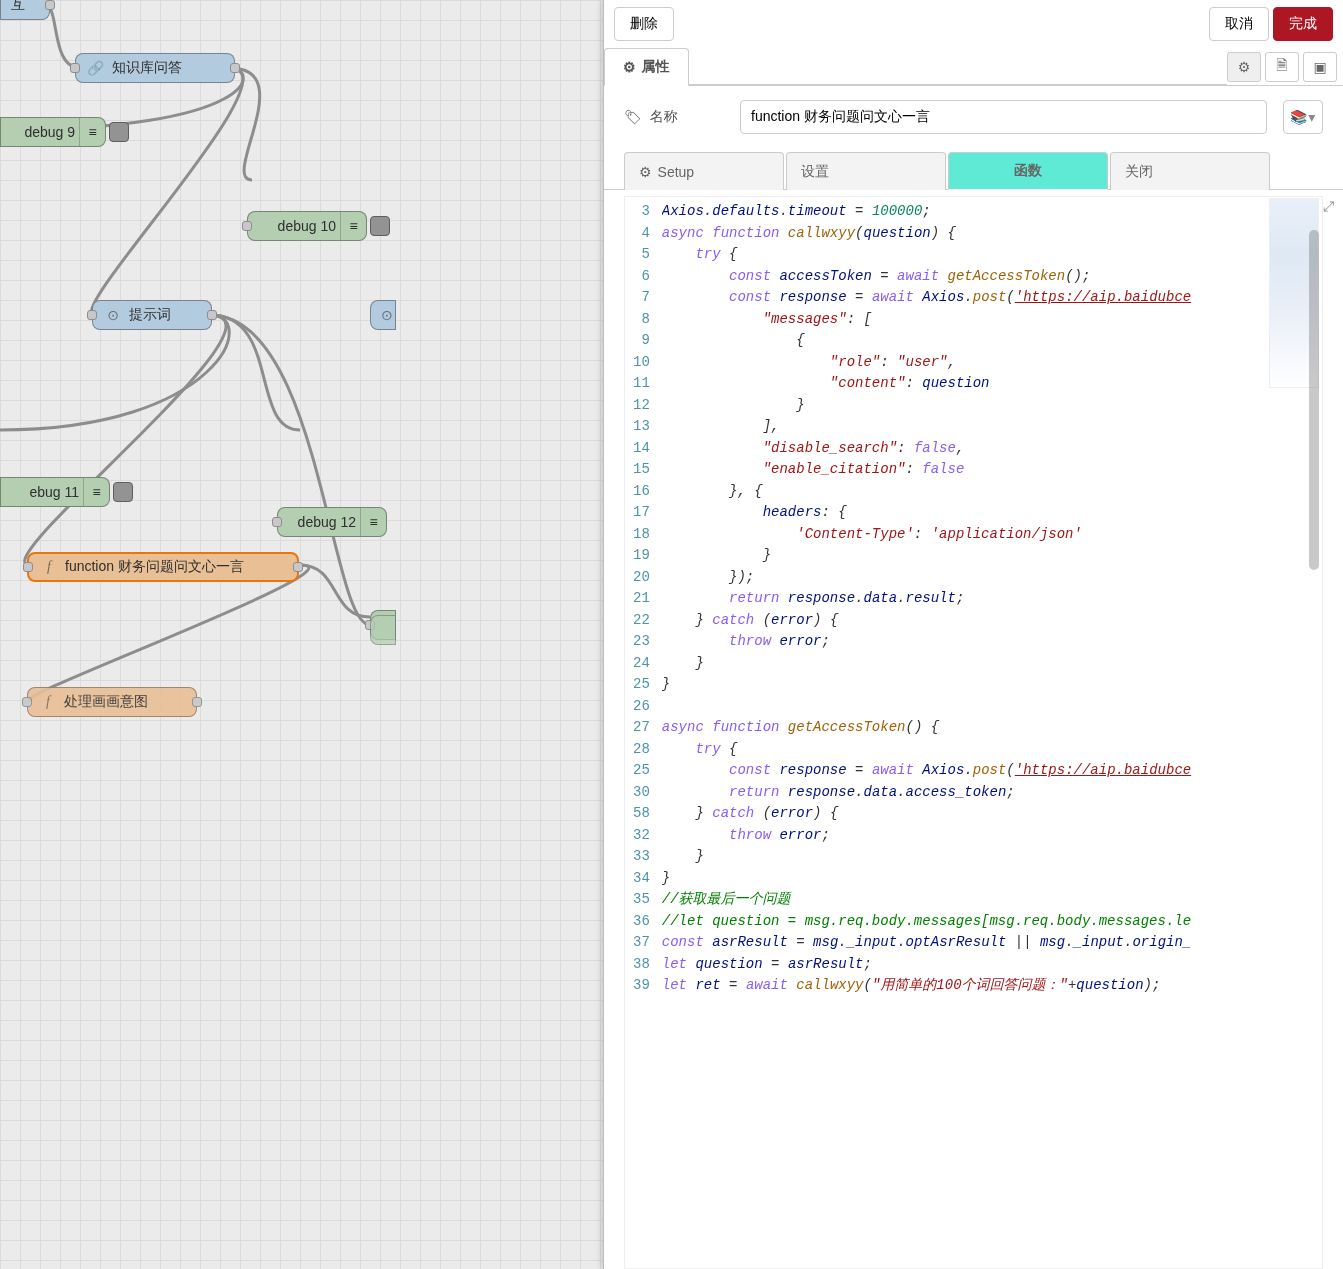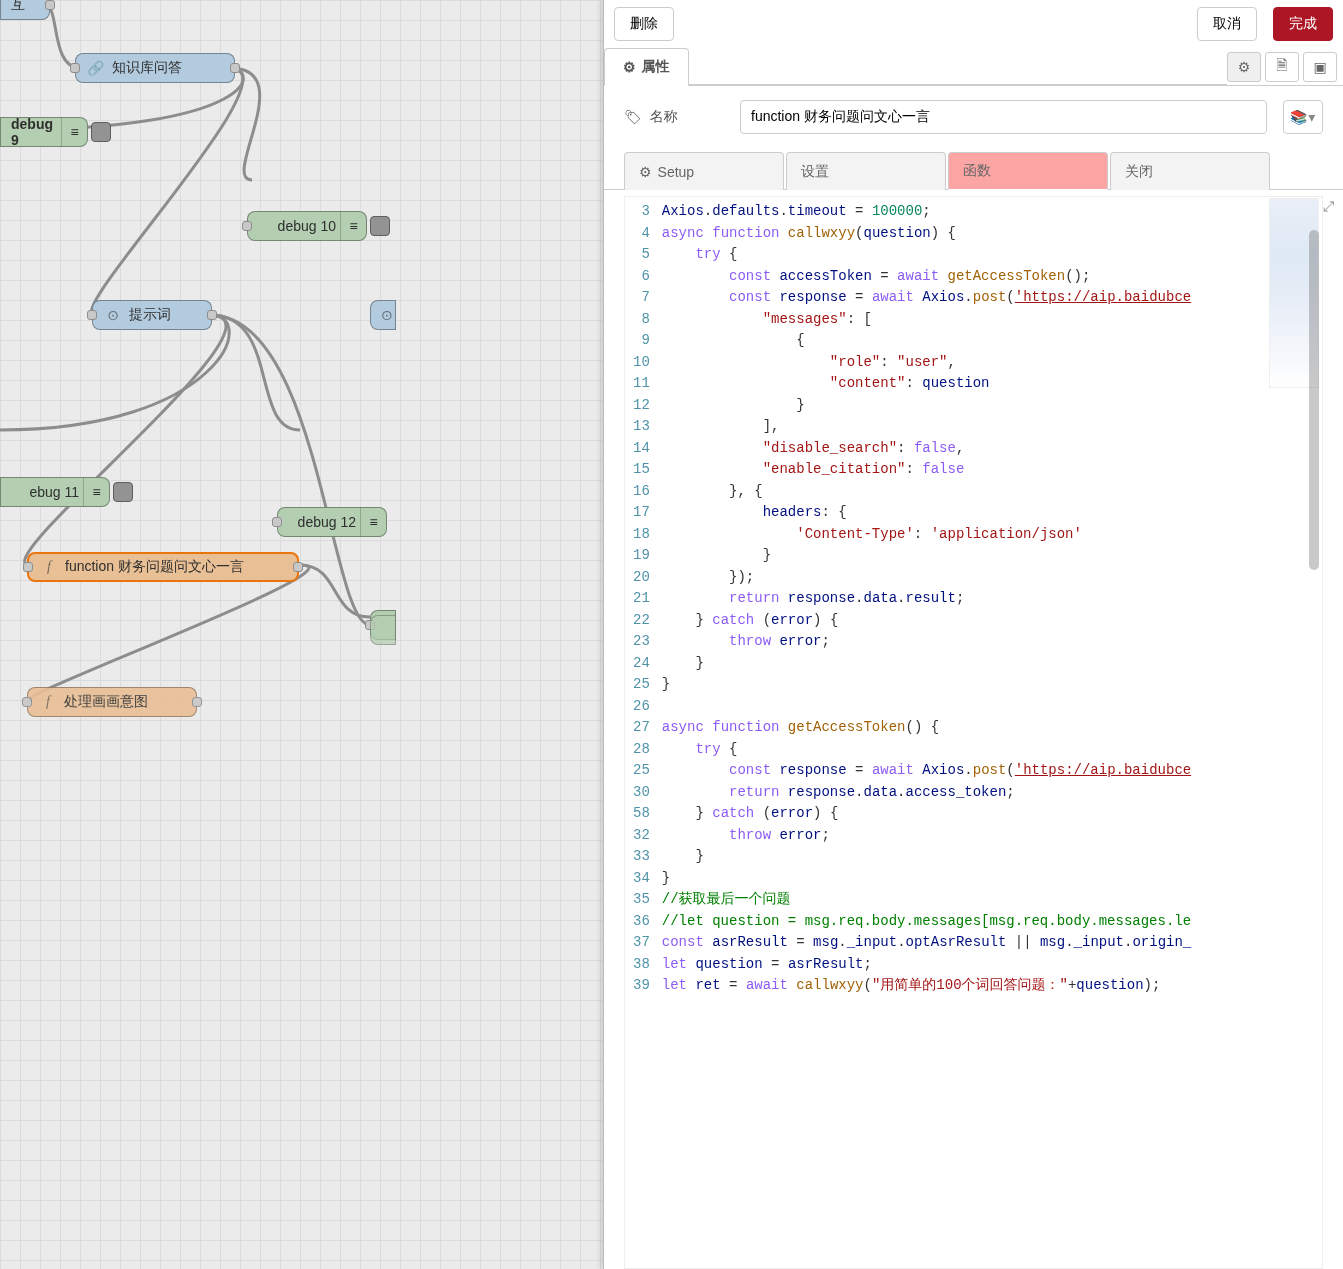--- a/index.html
+++ b/index.html
@@ -22,48 +22,48 @@
 .debug-side { position: absolute; right: 0; top: 0; bottom: 0; width: 26px; display: flex; align-items: center; justify-content: center; border-left: 1px solid rgba(0,0,0,0.2); }
 .debug-toggle { position: absolute; right: -24px; top: 4px; width: 20px; height: 20px; background: #a0a0a0; border: 1px solid #666; border-radius: 4px; }
 
 
 svg.wires { position: absolute; inset: 0; width: 100%; height: 100%; pointer-events: none; }
 svg.wires path { stroke: #999; stroke-width: 3; fill: none; }
 
 
 .panel { position: absolute; top: 0; right: 0; bottom: 0; width: 740px; background: #fff; border-left: 1px solid #bbb; box-shadow: -2px 0 6px rgba(0,0,0,0.15); display: flex; flex-direction: column; }
 .panel-header { height: 40px; display: flex; align-items: center; padding: 0 15px; font-weight: bold; font-size: 15px; border-bottom: 1px solid #ddd; color: #444; }
-.panel-toolbar { height: 48px; display: flex; align-items: center; padding: 0 10px; gap: 16px; }
+.panel-toolbar { height: 48px; display: flex; align-items: center; padding: 0 10px; gap: 4px; }
 .btn { height: 34px; padding: 0 15px; border: 1px solid #ccc; background: #fff; border-radius: 4px; font-size: 14px; cursor: pointer; display: inline-flex; align-items: center; }
 .btn.primary { background: #ad1625; color: #fff; border-color: #ad1625; }
 .panel-toolbar .spacer { flex: 1; }
 
 .panel-tabs-row { display: flex; border-bottom: 1px solid #ccc; height: 38px; align-items: stretch; }
 .panel-tab-prop { display: flex; align-items: center; gap: 6px; padding: 0 18px; border: 1px solid #ccc; border-bottom: 1px solid #fff; background: #fff; margin-bottom: -1px; border-radius: 4px 4px 0 0; font-weight: bold; color: #555; }
 .panel-tabs-row .flex-fill { flex: 1; border-bottom: 1px solid #ccc; }
 .toolbar-icons { display: flex; align-items: center; gap: 4px; padding-right: 6px; }
 .icon-btn { width: 34px; height: 30px; border: 1px solid #ccc; background: #fff; border-radius: 3px; display: flex; align-items: center; justify-content: center; cursor: pointer; color: #666; }
 .icon-btn.active { background: #efefef; }
 
 .form-row { display: flex; align-items: center; padding: 14px 20px; gap: 16px; }
 .form-label { display: flex; align-items: center; gap: 8px; width: 100px; color: #555; font-weight: 500; }
 .form-input { flex: 1; height: 34px; border: 1px solid #ccc; border-radius: 4px; padding: 0 10px; font-size: 14px; }
 .books-btn { width: 40px; height: 34px; border: 1px solid #ccc; border-radius: 4px; background: #fff; display: flex; align-items: center; justify-content: center; cursor: pointer; color: #888; }
 
 .sub-tabs { display: flex; height: 38px; border-bottom: 1px solid #ccc; padding: 0 20px; gap: 2px; margin-top: 4px; }
 .sub-tab { flex: 0 0 160px; display: flex; align-items: center; gap: 6px; padding: 0 14px; border: 1px solid #ccc; border-bottom: none; background: #f3f3f3; border-radius: 4px 4px 0 0; color: #666; cursor: pointer; margin-bottom: -1px; }
-.sub-tab.active { background: #fca5a5; font-weight: normal; border-bottom: 1px solid #fff; }
+.sub-tab.active { background: #5eead4; font-weight: bold; border-bottom: 1px solid #fff; justify-content: center; }
 
 
 .editor-wrap { flex: 1; display: flex; overflow: hidden; padding: 6px 20px 0 20px; position: relative; }
 .editor { flex: 1; display: flex; font-family: "SFMono-Regular", Consolas, "Liberation Mono", Menlo, monospace; font-size: 14px; line-height: 21.5px; overflow: hidden; border: 1px solid #eee; }
 .gutter { background: #fff; color: #237893; text-align: right; padding: 4px 12px 4px 8px; user-select: none; }
 .gutter div { opacity: 0.8; }
 .code { flex: 1; padding: 4px 0; white-space: pre; color: #333; overflow: hidden; }
-.code div { padding-left: 0; }
+.code div { padding-left: 0; font-style: italic; }
 .tk-kw { color: #8b5cf6; }
 .tk-fn { color: #a16207; }
 .tk-str { color: #a31515; }
 .tk-num { color: #098658; }
 .tk-prop { color: #001080; }
 .tk-cm { color: #008000; }
 .tk-url { color: #a31515; text-decoration: underline; text-decoration-color: #a31515; }
 .minimap { position: absolute; top: 8px; right: 24px; width: 50px; height: 190px; background: linear-gradient(#e8eef8 0%, #dbe7f4 30%, #e8eef8 60%, #fff 100%); border: 1px solid #eee; opacity: 0.9; }
 .expand-icon { position: absolute; top: 8px; right: 4px; width: 16px; height: 16px; color: #888; cursor: pointer; }
 .scrollbar { position: absolute; right: 22px; top: 10px; width: 14px; bottom: 10px; }
@@ -92,21 +92,21 @@
     <div class="port right"></div>
   </div>
 
   <div class="node blue" style="left:75px;top:53px;width:160px;">
     <div class="port left"></div>
     <span class="node-icon">🔗</span>
     <span>知识库问答</span>
     <div class="port right"></div>
   </div>
 
-  <div class="node green debug-node" style="left:0;top:117px;width:88px;border-radius:0 8px 8px 0;font-weight:bold;">
+  <div class="node green debug-node" style="left:0;top:117px;width:106px;border-radius:0 8px 8px 0;">
     <span>debug 9</span>
     <div class="debug-side">≡</div>
     <div class="debug-toggle"></div>
   </div>
 
   <div class="node green debug-node" style="left:247px;top:181px;width:120px;">
     <div class="port left"></div>
     <span>debug 10</span>
     <div class="debug-side">≡</div>
     <div class="debug-toggle"></div>

